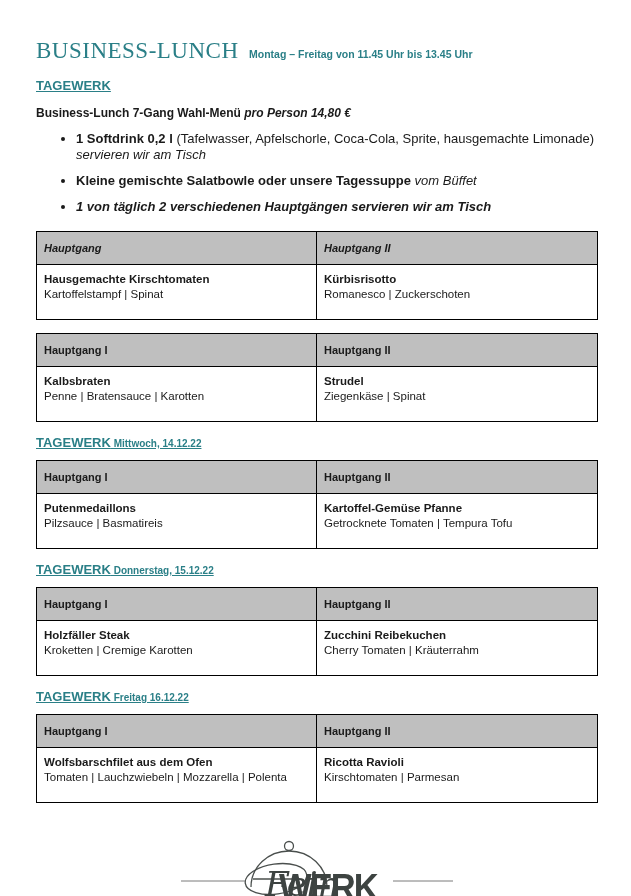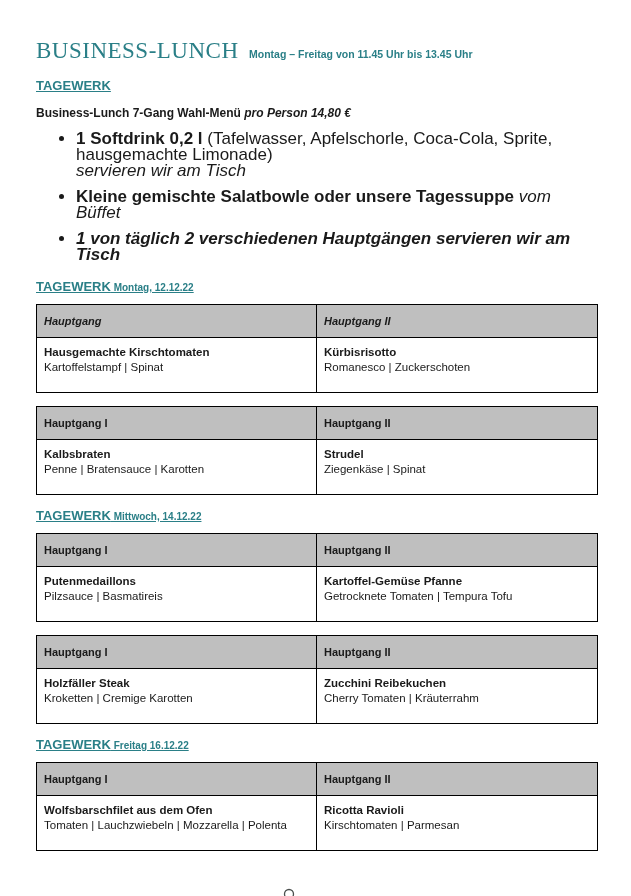--- a/index.html
+++ b/index.html
@@ -38,21 +38,21 @@
     line-height: 16px; margin-bottom: 8px;
   }
   h3.day-heading .date { font-size: 10px; }
 
   
   .intro-line { font-size: 12px; line-height: 17px; margin-bottom: 9px; }
   .intro-line .menu-label { font-weight: bold; }
   .intro-line .price { font-weight: bold; font-style: italic; font-size: 12px; }
 
   ul.intro-bullets { margin: 0 0 16px 24px; padding-left: 16px; margin-bottom: 16px; }
-  ul.intro-bullets li { font-size: 17px; line-height: 16px; margin-bottom: 10px; }
+  ul.intro-bullets li { font-size: 13px; line-height: 16px; margin-bottom: 10px; }
   ul.intro-bullets li:last-child { margin-bottom: 0; }
   .b-bold { font-weight: bold; }
   .b-italic { font-style: italic; }
   .b-bold-italic { font-weight: bold; font-style: italic; }
 
   
   .day-section { margin-top: 13px; }
   .day-section:first-of-type { margin-top: 0; }
 
   table.menu-table {
@@ -92,21 +92,20 @@
 
 <p class="intro-line"><span class="menu-label">Business-Lunch 7-Gang Wahl-Menü </span><span class="price">pro Person 14,80 €</span></p>
 
 <ul class="intro-bullets">
   <li><span class="b-bold">1 Softdrink 0,2 l </span><span>(Tafelwasser, Apfelschorle, Coca-Cola, Sprite, hausgemachte Limonade)</span><br><span class="b-italic">servieren wir am Tisch</span></li>
   <li><span class="b-bold">Kleine gemischte Salatbowle oder unsere Tagessuppe </span><span class="b-italic">vom Büffet</span></li>
   <li><span class="b-bold-italic">1 von täglich 2 verschiedenen Hauptgängen servieren wir am Tisch</span></li>
 </ul>
 
 <div class="day-section">
-  <h3 class="day-heading"><span>TAGEWERK</span><span class="date"> Montag, 12.12.22</span></h3>
   <table class="menu-table italic-headers">
     <colgroup>
         <col class="c1">
         <col class="c2">
       </colgroup>
     <thead>
         <tr>
       <th>Hauptgang</th>
       <th>Hauptgang II</th>
     </tr>
@@ -175,20 +174,21 @@
       <td>
         <div class="dish-name">Kartoffel-Gemüse Pfanne</div>
         <div class="dish-sides">Getrocknete Tomaten | Tempura Tofu</div>
       </td>
     </tr>
       </tbody>
   </table>
 </div>
 
 <div class="day-section">
+  <h3 class="day-heading"><span>TAGEWERK</span><span class="date"> Donnerstag, 15.12.22</span></h3>
   <table class="menu-table">
     <colgroup>
         <col class="c1">
         <col class="c2">
       </colgroup>
     <thead>
         <tr>
       <th>Hauptgang I</th>
       <th>Hauptgang II</th>
     </tr>

